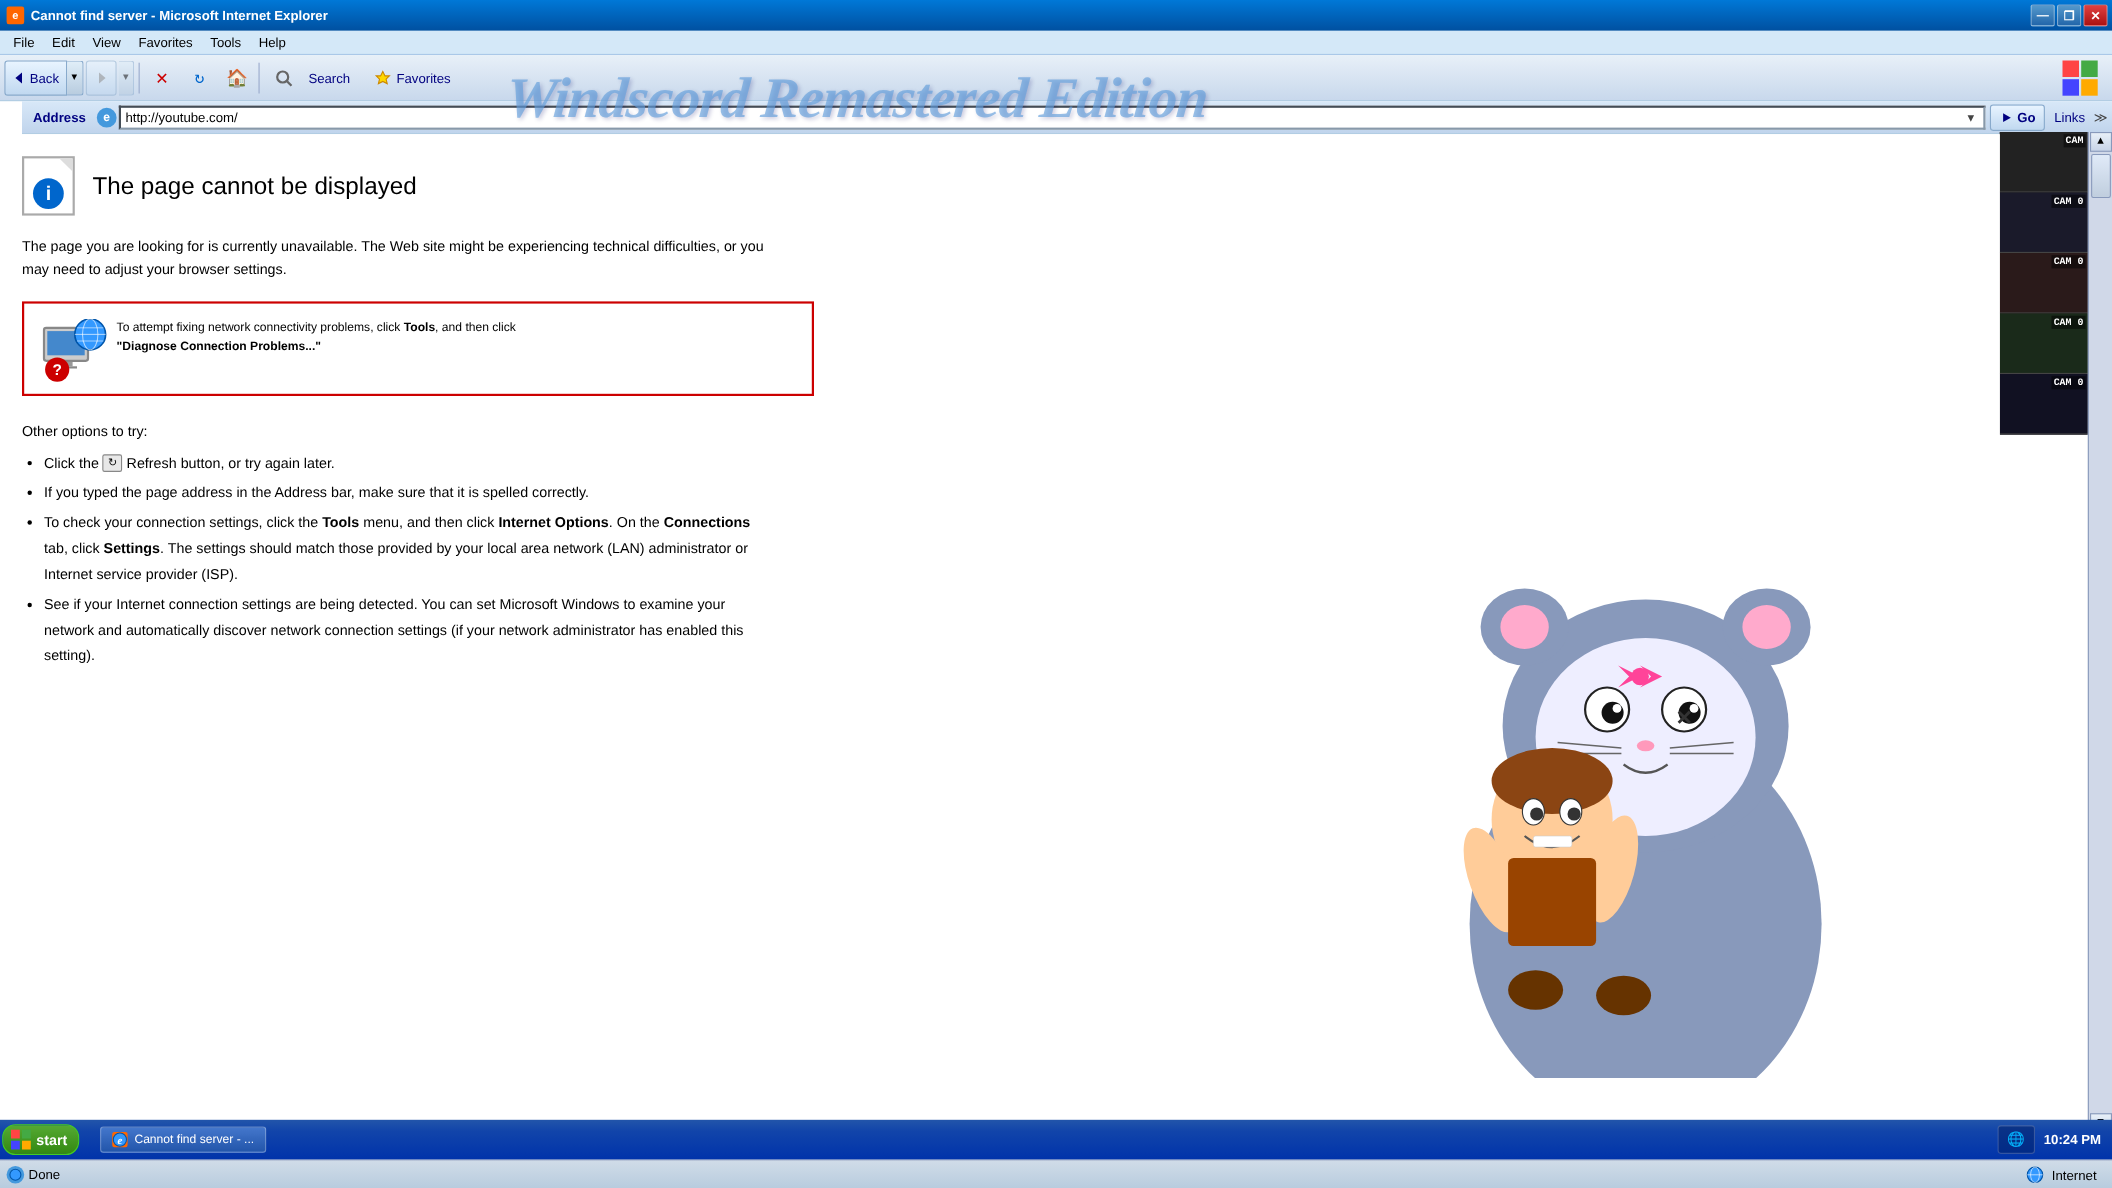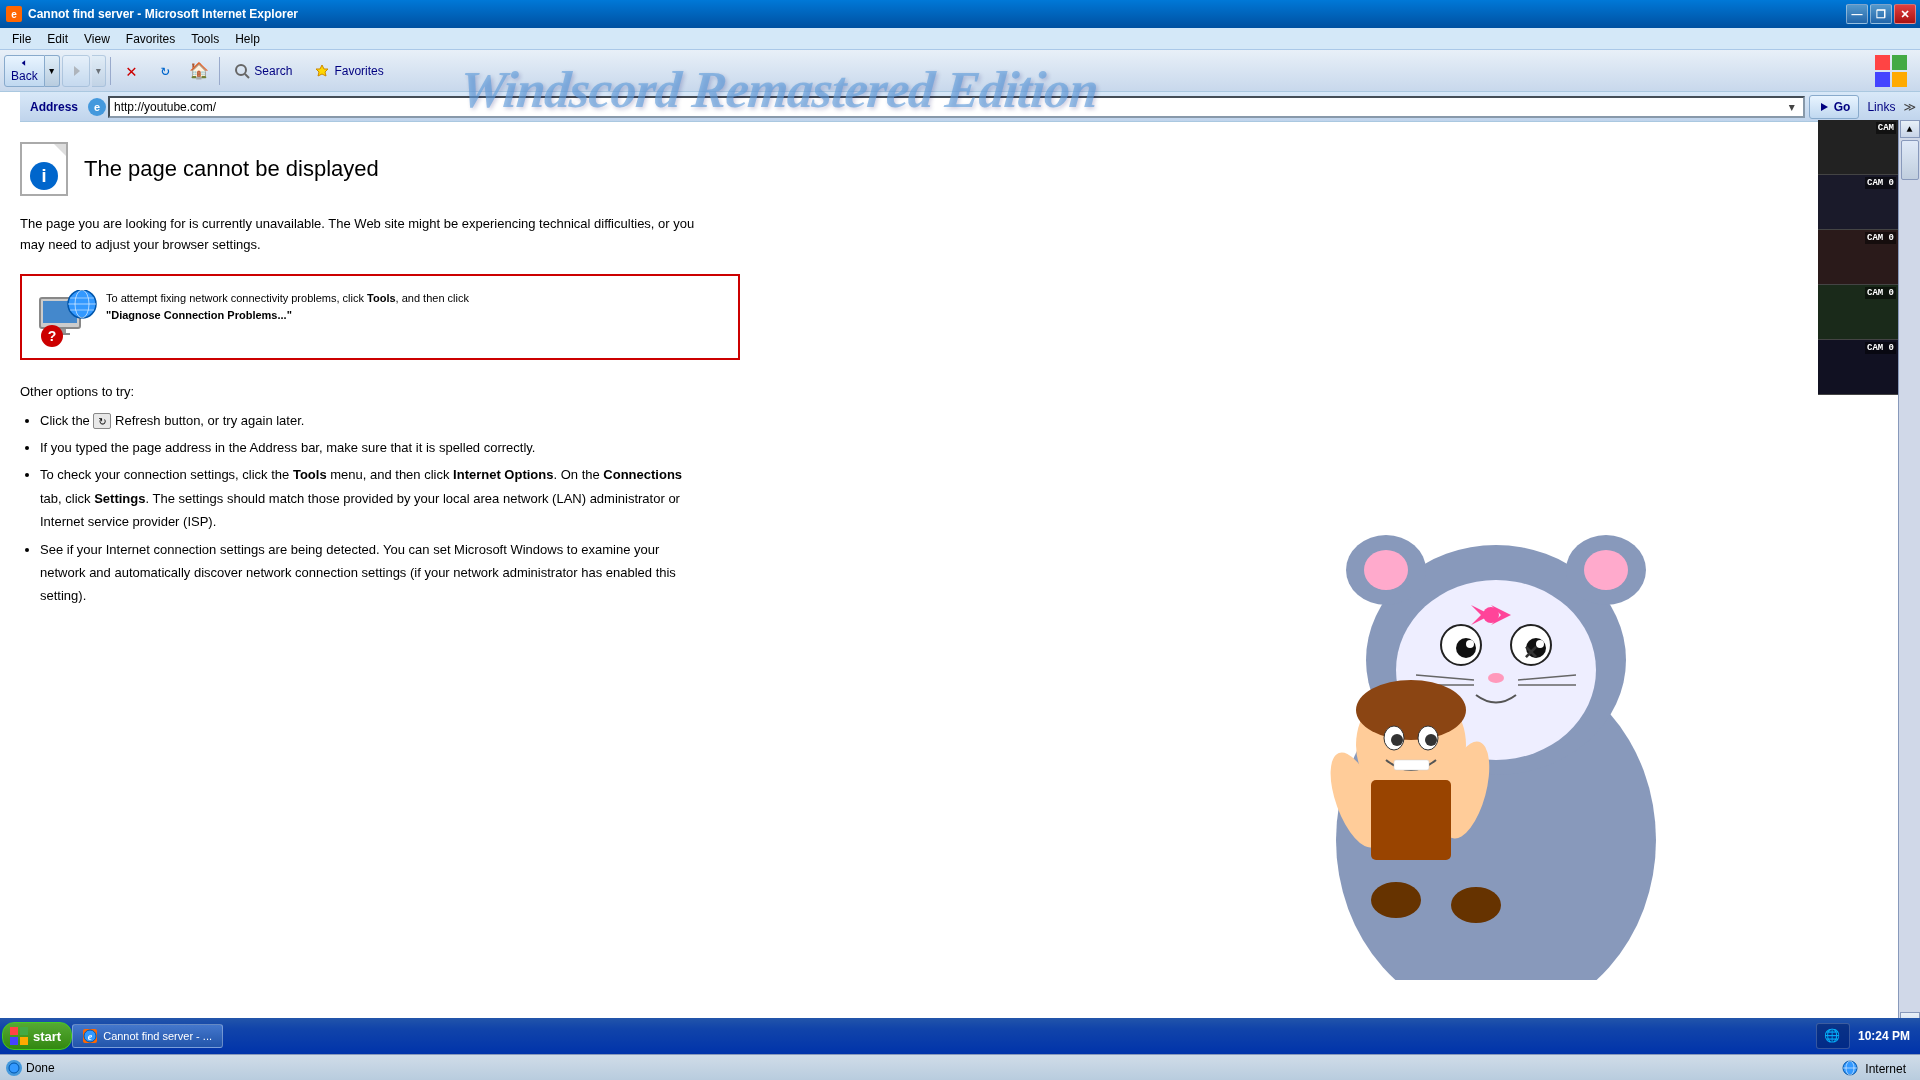--- a/index.html
+++ b/index.html
@@ -112,21 +112,20 @@
       height: 32px;
       display: flex;
       align-items: center;
       border-radius: 0 3px 3px 0;
     }
     .back-btn-group {
       display: flex;
     }
     .back-btn-main {
       border-radius: 3px 0 0 3px;
-      flex-direction: column;
     }
     .toolbar-sep {
       width: 1px;
       height: 28px;
       background: #99aacc;
       margin: 0 2px;
     }
     .toolbar-icon-btn {
       width: 32px;
       height: 32px;
@@ -135,21 +134,21 @@
       justify-content: center;
       cursor: pointer;
       border: 1px solid transparent;
       border-radius: 3px;
       font-size: 16px;
     }
 
     .search-btn {
       display: flex;
       align-items: center;
-      gap: 4px;
+      gap: 14px;
       padding: 3px 10px;
       font-family: Arial, sans-serif;
       font-size: 12px;
       color: #000080;
       cursor: pointer;
       height: 32px;
     }
     .favorites-btn {
       display: flex;
       align-items: center;
@@ -493,21 +492,21 @@
     
     .taskbar {
       position: absolute;
       bottom: 26px;
       left: 0;
       right: 0;
       height: 36px;
       background: linear-gradient(to bottom, #2255aa 0%, #1144aa 30%, #0033aa 100%);
       display: flex;
       align-items: center;
-      gap: 0;
+      gap: 19px;
       padding: 0 2px;
       z-index: 200;
     }
     .start-btn {
       display: flex;
       align-items: center;
       gap: 4px;
       padding: 3px 10px 3px 6px;
       background: linear-gradient(to bottom, #55aa33, #338811);
       border: 1px solid #44cc22;

